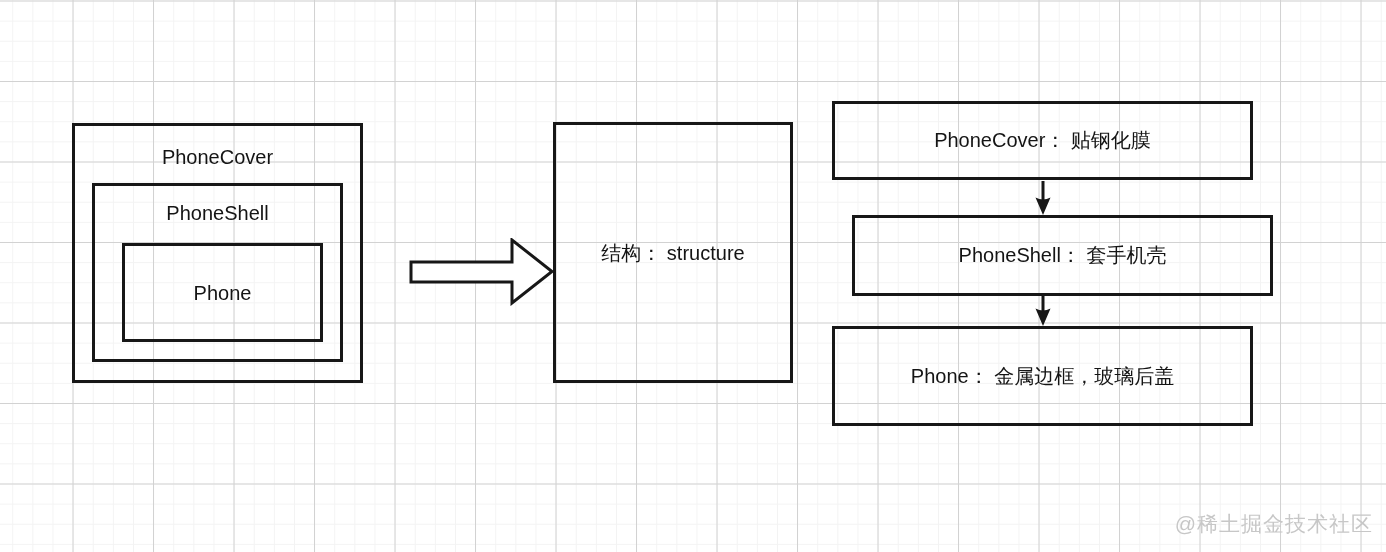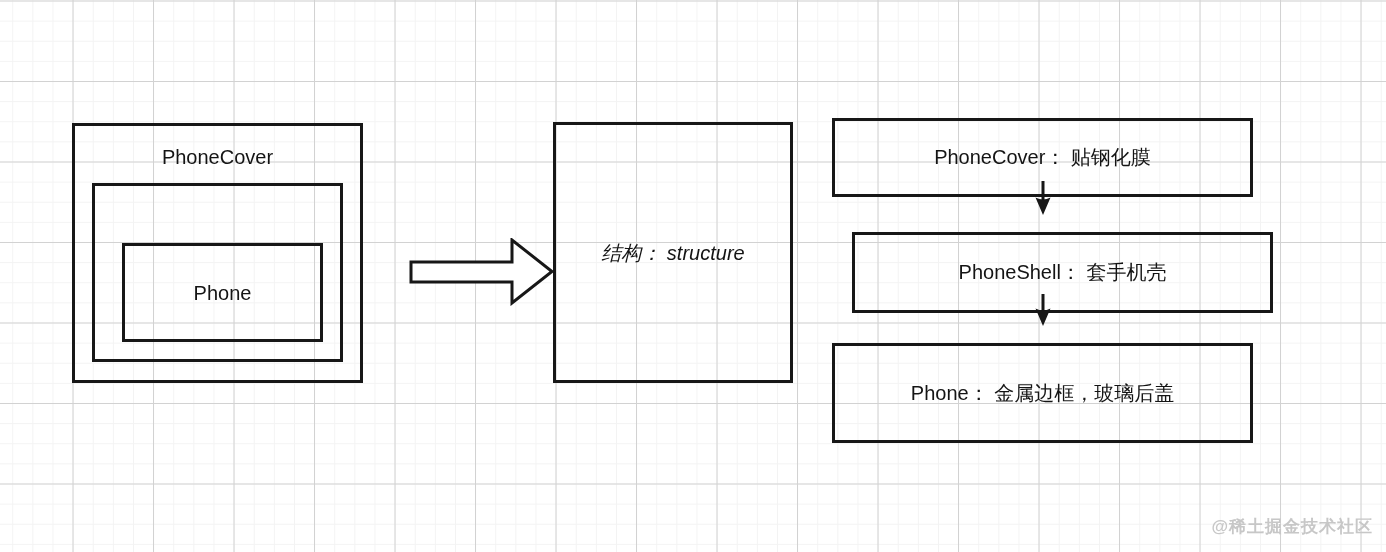--- a/index.html
+++ b/index.html
@@ -38,52 +38,51 @@
   .flow-box {
     position: absolute;
     box-sizing: border-box;
     border: 3px solid #171717;
     display: flex;
     align-items: center;
     justify-content: center;
     font-size: 20px;
     color: #141414;
     white-space: nowrap;
-    margin-top: 17px;
   }
   .arrow-svg { position: absolute; display: block; }
   .watermark {
     position: absolute;
     right: 13px;
     bottom: 14px;
-    font-size: 17px;
+    font-size: 21px;
     letter-spacing: 1px;
     color: #c7c7c7;
-    font-weight: bold;
   }
 </style>
 </head>
 <body>
 
 <div class="canvas">
 
   <div class="box" style="left:72px; top:123px; width:291px; height:260px;"></div>
   <div class="label" style="left:72px; top:127px; width:291px; height:60px;">PhoneCover</div>
 
   <div class="box" style="left:92px; top:183px; width:251px; height:179px;"></div>
+  <div class="label" style="left:92px; top:183px; width:251px; height:60px;">PhoneShell</div>
 
   <div class="box" style="left:122px; top:243px; width:201px; height:99px;"></div>
   <div class="label" style="left:122px; top:243px; width:201px; height:99px;">Phone</div>
 
   <svg class="arrow-svg" style="left:409px; top:238px;" width="146" height="68" viewBox="0 0 146 68">
     <polygon points="2,24 103,24 103,2 143,33.5 103,65 103,44 2,44" fill="#ffffff" stroke="#171717" stroke-width="3" stroke-linejoin="miter"></polygon>
   </svg>
 
   <div class="box" style="left:553px; top:122px; width:240px; height:261px;"></div>
-  <div class="label" style="left:553px; top:122px; width:240px; height:261px;font-style:italic;">结构： structure</div>
+  <div class="label" style="left:553px; top:122px; width:240px; height:261px;">结构： structure</div>
 
   <div class="flow-box" style="left:832px; top:101px; width:421px; height:79px;">PhoneCover： 贴钢化膜</div>
 
   <svg class="arrow-svg" style="left:1033px; top:181px;" width="20" height="34" viewBox="0 0 20 34">
     <line x1="10" y1="0" x2="10" y2="23" stroke="#171717" stroke-width="3"></line>
     <path d="M10 34 L2.5 16.5 Q10 20.5 17.5 16.5 Z" fill="#171717"></path>
   </svg>
 
   <div class="flow-box" style="left:852px; top:215px; width:421px; height:81px;">PhoneShell： 套手机壳</div>
 

